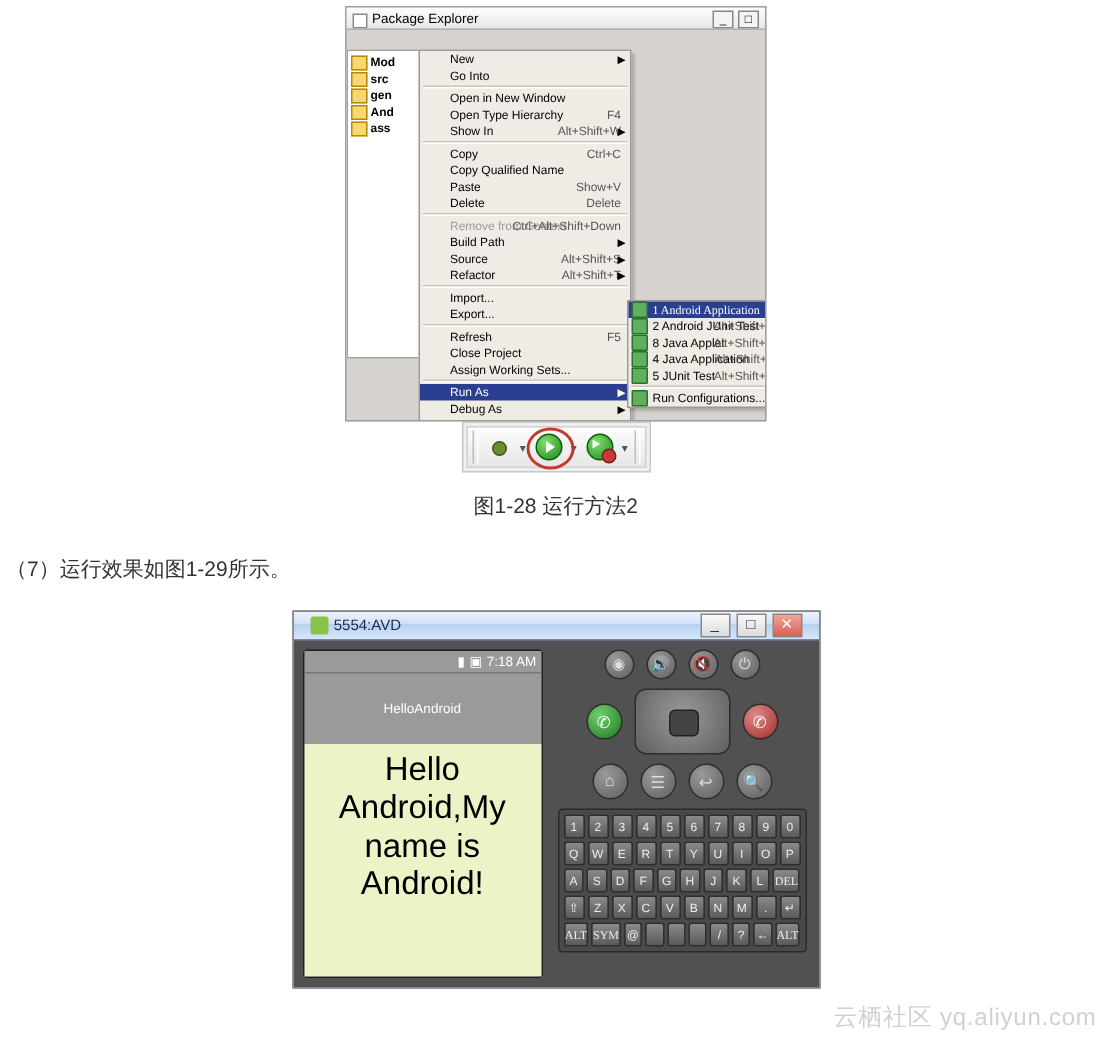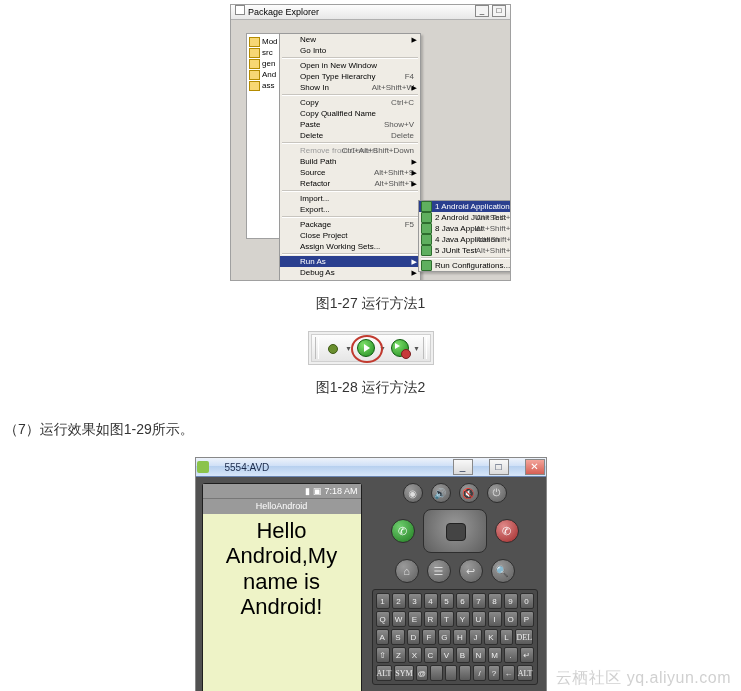--- a/index.html
+++ b/index.html
@@ -48,29 +48,29 @@
     text-align: left;
     overflow: hidden;
   }
   .eclipse .titlebar {
     height: 14px;
     background: linear-gradient(#fdfdfd,#e8e8e8);
     border-bottom: 1px solid #b0b0b0;
     padding: 0 4px;
     line-height: 14px;
     font-size: 9px;
-    display:flex; align-items:flex-start; gap:3px;
+    display:flex; align-items:flex-end; gap:3px;
   }
   .eclipse .titlebar .sq { width:8px;height:8px;border:1px solid #888; background:#fff; }
   .eclipse .titlebar .sp { flex:1; }
   .eclipse .titlebar .wbtn { width:12px;height:10px;border:1px solid #888;background:#f4f4f4;font-size:8px;line-height:10px;text-align:center;}
   .eclipse .tree {
-    position:absolute; left:15px; top:28px; width:44px; height:200px;
+    position:absolute; left:0; top:28px; width:44px; height:200px;
     background:#fff; border:1px solid #a0a0a0; overflow:hidden;
-    font-size:8px; line-height:11px; padding:2px;
+    font-size:8px; line-height:11px; padding:2px;font-weight:bold;
   }
   .eclipse .tree .node { display:flex;align-items:center;gap:2px; }
   .eclipse .tree .fico { width:9px;height:8px;background:#f7d774;border:1px solid #b48b00; }
   .eclipse .menu1 {
     position:absolute; left:48px; top:28px; width:140px;
     background:#efece5; border:1px solid #9a9a9a;
     box-shadow: 2px 2px 2px rgba(0,0,0,0.2);
   }
   .eclipse .menu1 .row {
     display:flex; align-items:center; height:11px; font-size:8px;
@@ -88,21 +88,21 @@
   }
   .eclipse .submenu {
     position:absolute; left:187px; top:195px; width:110px;
     background:#efece5; border:1px solid #9a9a9a;
     box-shadow: 2px 2px 2px rgba(0,0,0,0.2);
   }
   .eclipse .submenu .row {
     display:flex; align-items:center; height:11px; font-size:8px;
     padding:0 4px 0 16px; position:relative; white-space:nowrap;
   }
-  .eclipse .submenu .row.sel { background:#2a3f8f; color:#fff; }
+  .eclipse .submenu .row.sel { background:#2a3f8f; color:#fff;font-family:Liberation Serif, serif; }
   .eclipse .submenu .row .sc { position:absolute; right:4px; color:#555; }
   .eclipse .submenu .sep { height:0;border-top:1px solid #c8c5bf;border-bottom:1px solid #fff;margin:1px 2px; }
   .eclipse .submenu .ico {
     position:absolute; left:2px; width:9px;height:9px; background:#5faf5f; border:1px solid #2e6e2e; border-radius:1px;
   }
 
   
   .tbwrap {
     display:inline-block; padding:2px; background:#efefef; border:1px solid #c8c8c8;
   }
@@ -129,36 +129,36 @@
     border:1px solid #888;
     background:#515151;
     display:flex; flex-direction:column;
     font-family: Tahoma, sans-serif;
     color:#000;
   }
   .emu .win-title {
     height:18px;
     background:linear-gradient(#eef3fb,#cfe0f7 45%,#b7d0ef 46%,#d7e6f9);
     border-bottom:1px solid #6b86b3;
-    display:flex;align-items:center;gap:16px;padding:0 1px;font-size:10px;color:#1a2a4a;justify-content:center;
+    display:flex;align-items:center;gap:4px;padding:0 11px;font-size:10px;color:#1a2a4a;justify-content:center;
   }
   .emu .win-title .sp{flex:1;}
   .emu .win-title .wb{width:18px;height:14px;background:linear-gradient(#f8f8f8,#dcdcdc);border:1px solid #888;font-size:10px;line-height:13px;text-align:center;}
   .emu .win-title .wb.close{background:linear-gradient(#f3a49a,#d66055);color:#fff;}
   .emu .body { flex:1; display:flex; }
   .emu .left { width:160px; padding:6px; display:flex; }
   .emu .phone {
     flex:1; background:#3a3a3a; border:1px solid #1e1e1e; border-radius:3px;
     display:flex;flex-direction:column;
   }
   .emu .phone .statusbar {
     height:14px;background:#9a9a9a;display:flex;align-items:center;justify-content:flex-end;
     font-size:9px;color:#fff;padding:0 3px;gap:3px;
   }
-  .emu .phone .appbar { height:15px;background:#9a9a9a;font-size:9px;color:#fff;padding:0 4px;line-height:15px;border-top:1px solid #777; }
+  .emu .phone .appbar { height:15px;background:#9a9a9a;font-size:9px;color:#fff;padding:16px 4px;line-height:15px;border-top:1px solid #777; }
   .emu .phone .screen {
     flex:1;background:#eef3c7;padding:4px;font-family:"Arial",sans-serif;
     color:#000;font-size:22px;line-height:1.15;word-break:break-word;
   }
   .emu .right { flex:1; padding:6px 8px 6px 4px; display:flex;flex-direction:column;gap:6px; }
   .emu .btns { display:flex;flex-direction:column;gap:6px;align-items:center; }
   .emu .row1,.emu .row2,.emu .row3{display:flex;gap:8px;align-items:center;justify-content:center;}
   .rbtn { width:22px;height:22px;border-radius:50%;background:radial-gradient(circle at 35% 30%,#9a9a9a,#5e5e5e);border:1px solid #2e2e2e;display:flex;align-items:center;justify-content:center;color:#ddd;font-size:11px; }
   .rbtn.small{width:18px;height:18px;font-size:10px;}
   .rbtn.green{background:radial-gradient(circle at 35% 30%,#6fcf6f,#1f7a1f);color:#fff;}
@@ -275,21 +275,21 @@
           </div>
           <div class="sep"></div>
           <div class="row">
             <span>Import...</span>
           </div>
           <div class="row">
             <span>Export...</span>
           </div>
           <div class="sep"></div>
           <div class="row">
-            <span>Package</span>
+            <span>Refresh</span>
             <span class="sc">F5</span>
           </div>
           <div class="row">
             <span>Close Project</span>
           </div>
           <div class="row">
             <span>Assign Working Sets...</span>
           </div>
           <div class="sep"></div>
           <div class="row sel">
@@ -330,21 +330,20 @@
             <span>5 JUnit Test</span>
             <span class="sc">Alt+Shift+X, T</span>
           </div>
           <div class="sep"></div>
           <div class="row">
             <span class="ico"></span>
             <span>Run Configurations...</span>
           </div>
         </div>
     </div>
-    <div class="caption">图1-27 运行方法1</div>
   </div>
 
   <div class="figure-wrap">
     <div class="tbwrap">
       <div class="tb">
         <span class="sep"></span>
         <div class="btn">
             <div class="bug"></div>
           </div>
         <div class="dd">▾</div>

